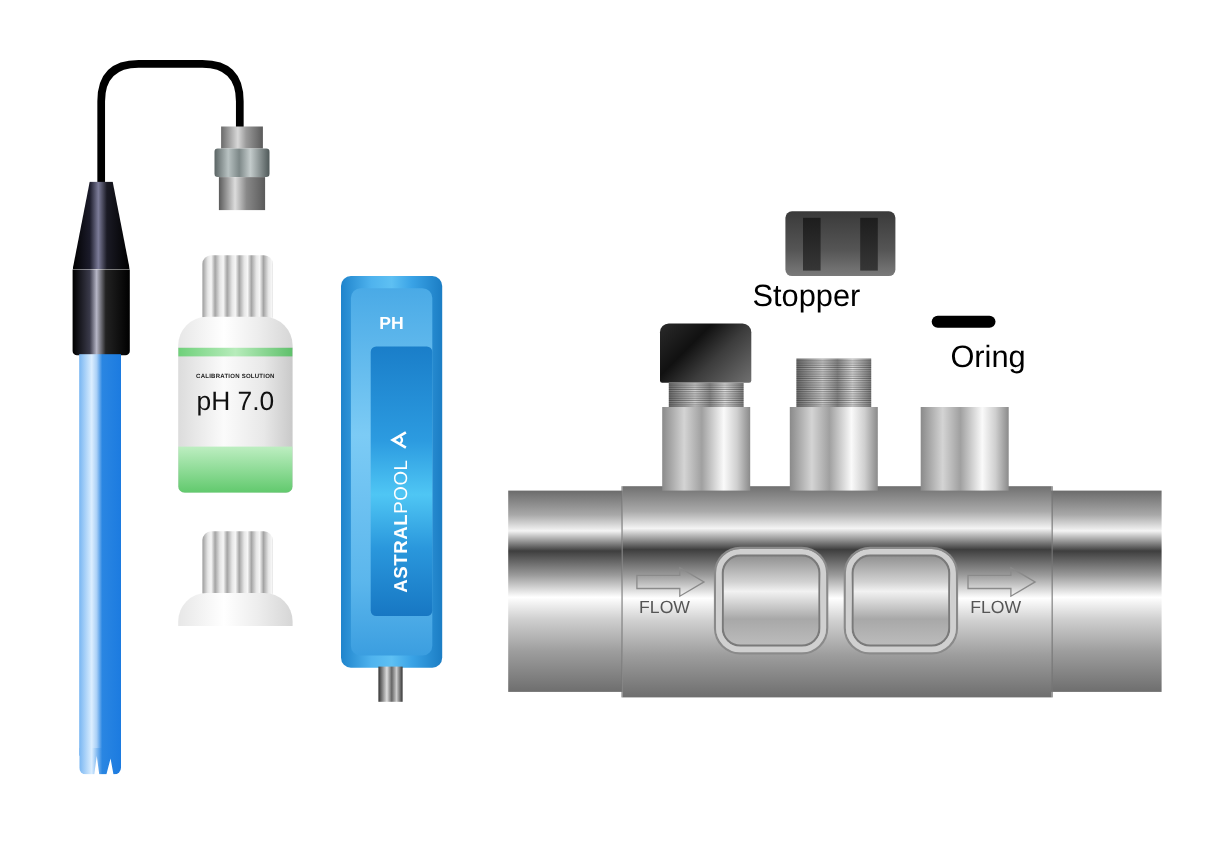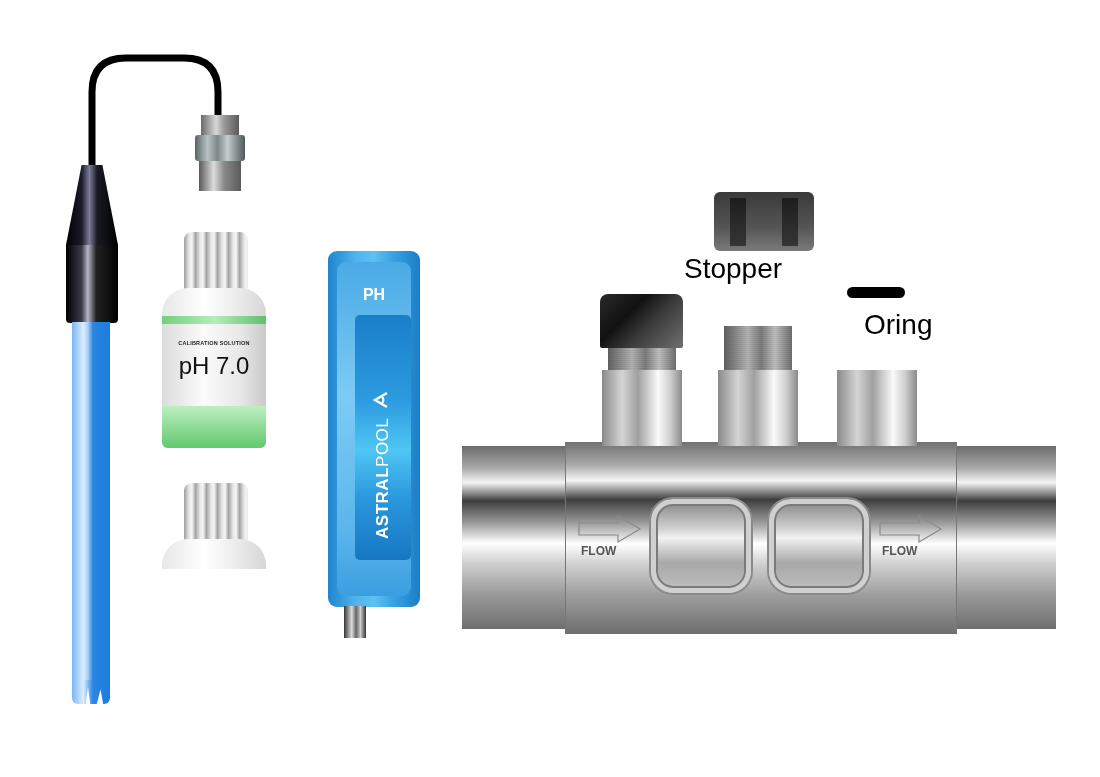--- a/index.html
+++ b/index.html
@@ -69,21 +69,21 @@
       position: absolute; left: 0; top: 24px; width: 100%; text-align: center;
       font-size: 5.5px; font-weight: bold; letter-spacing: 0.2px; color: #222;
     }
     .label-ph {
       position: absolute; left: 0; top: 36px; width: 100%; text-align: center;
       font-size: 24px; color: #111;
     }
 
     
     .sensor {
-      left: 328px; top: 251px; width: 92px; height: 356px;
+      left: 310px; top: 251px; width: 92px; height: 356px;
       background: linear-gradient(90deg,#1f84cc,#4fb3ee 30%,#5ec0f3 50%,#3aa3e6 70%,#1b7dc4);
       border-radius: 9px;
     }
     .sensor-inner {
       position: absolute; left: 9px; top: 11px; width: 74px; height: 334px;
       background: linear-gradient(180deg,#4aaae6,#7ccbf5 40%,#5bb6ec 80%,#3b9ee0);
       border-radius: 9px;
     }
     .sensor-ph {
       position: absolute; left: 0; top: 24px; width: 100%; text-align: center;
@@ -115,21 +115,21 @@
       left: 565px; top: 442px; width: 390px; height: 192px;
       background: linear-gradient(180deg,#707070 0%,#aaaaaa 12%,#f4f4f4 20%,#3e3e3e 30%,#9a9a9a 42%,#ffffff 53%,#cfcfcf 64%,#9d9d9d 80%,#6e6e6e 100%);
       border-left: 1px solid #777; border-right: 1px solid #777;
     }
     .window {
       top: 499px; width: 90px; height: 84px; border-radius: 22px;
       border: 5px solid #d0d0d0;
       box-shadow: inset 0 0 0 2px #7a7a7a, 0 0 0 2px #8a8a8a;
       background: linear-gradient(180deg,#8e8e8e,#d2d2d2 30%,#f2f2f2 40%,#a8a8a8 70%,#bdbdbd);
     }
-    .flow-label { font-size: 12px; font-weight: bold; color: #555; }
+    .flow-label { font-size: 16px; font-weight: normal; color: #555; }
     .flow-arrow { width: 64px; height: 28px; }
 
     .port {
       background: linear-gradient(90deg,#8a8a8a,#d4d4d4 25%,#a0a0a0 45%,#fafafa 70%,#cfcfcf 85%,#8a8a8a);
     }
     .thread {
       background: repeating-linear-gradient(0deg,#aaa 0,#eee 1px,#999 2px),
                   linear-gradient(90deg,#777,#ddd 35%,#999 55%,#eee 75%,#888);
       background-blend-mode: multiply;
     }

